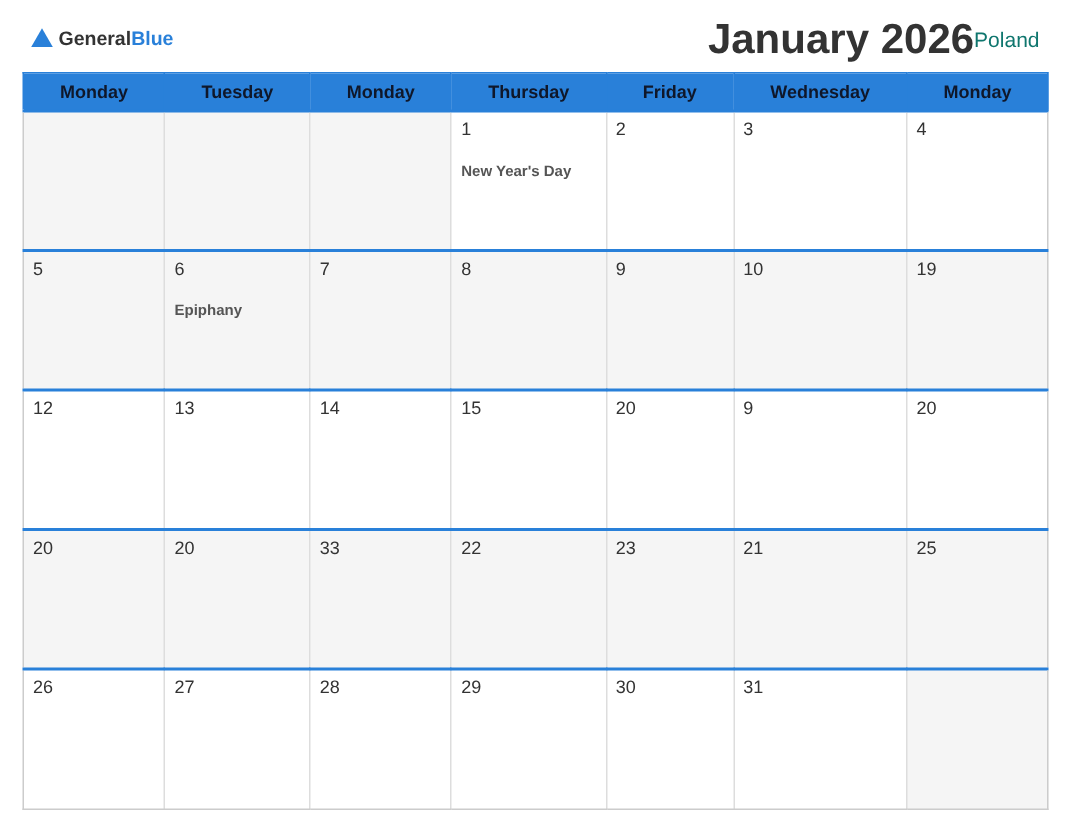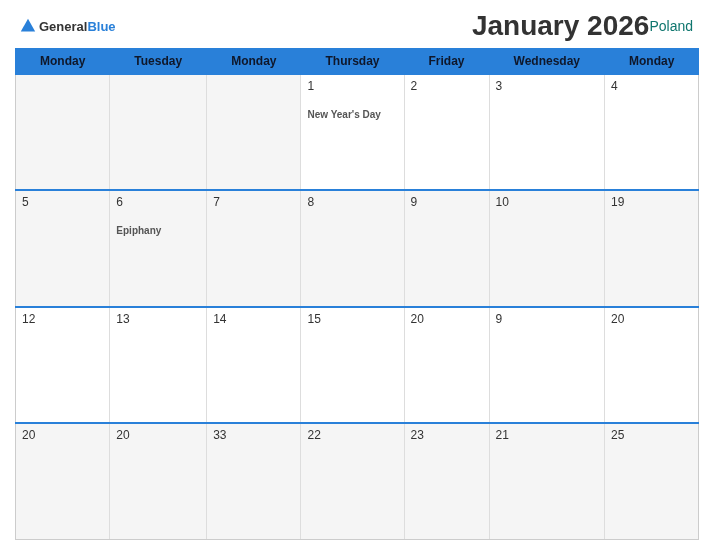--- a/index.html
+++ b/index.html
@@ -222,15 +222,36 @@
           <td>
             <span class="day-number">23</span>
           </td>
           <td>
             <span class="day-number">21</span>
           </td>
           <td>
             <span class="day-number">25</span>
           </td>
         </tr>
+        <tr>
+          <td>
+            <span class="day-number">26</span>
+          </td>
+          <td>
+            <span class="day-number">27</span>
+          </td>
+          <td>
+            <span class="day-number">28</span>
+          </td>
+          <td>
+            <span class="day-number">29</span>
+          </td>
+          <td>
+            <span class="day-number">30</span>
+          </td>
+          <td>
+            <span class="day-number">31</span>
+          </td>
+          <td style="background: rgb(245, 245, 245);"></td>
+        </tr>
       </tbody>
   </table>
 </div>
 
 </body></html>

